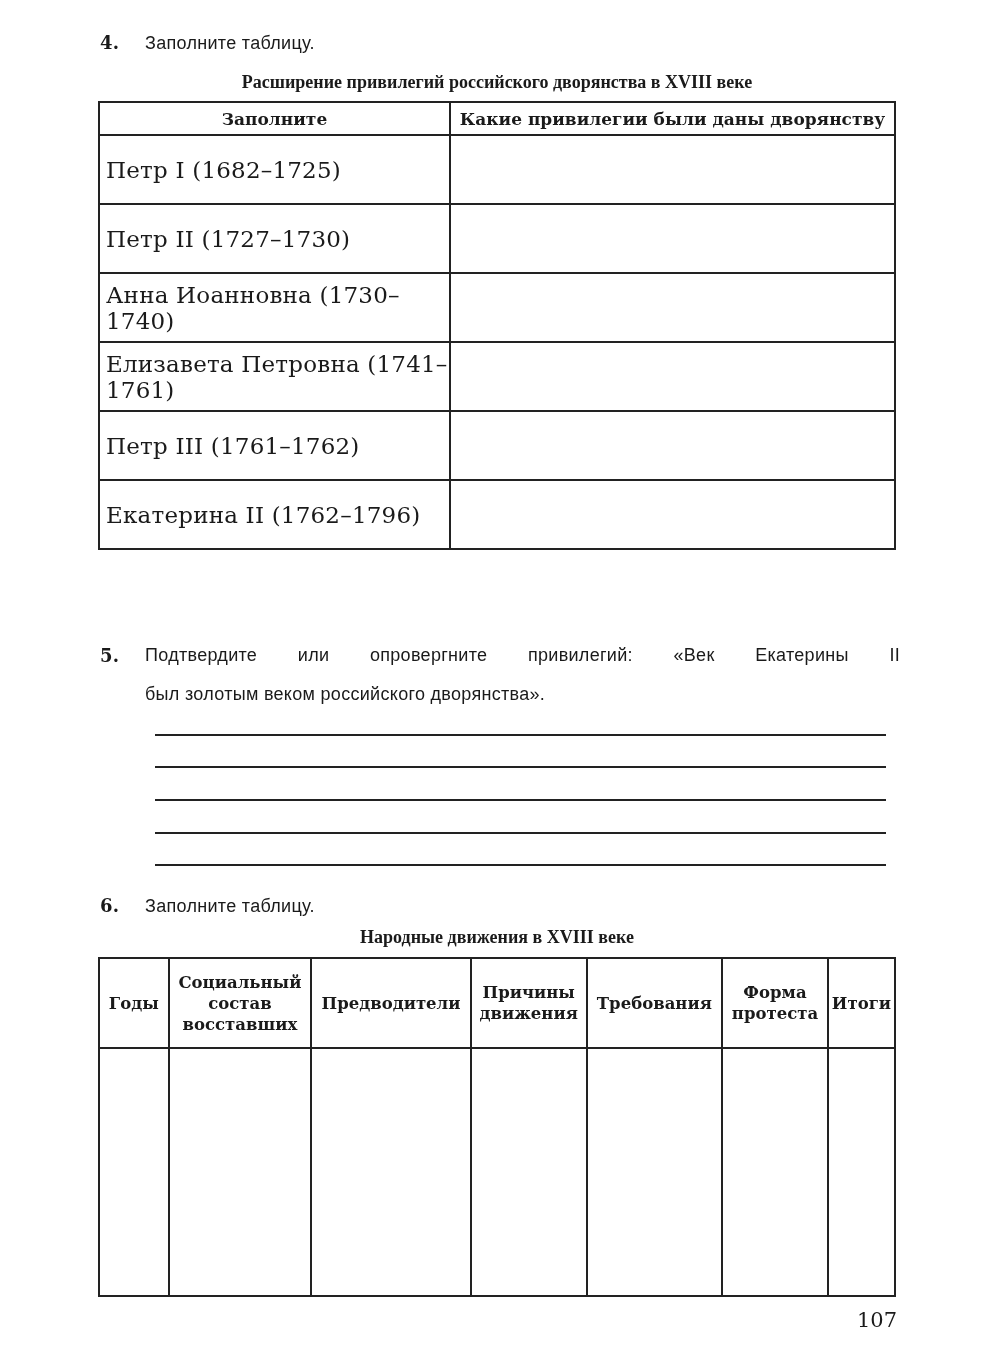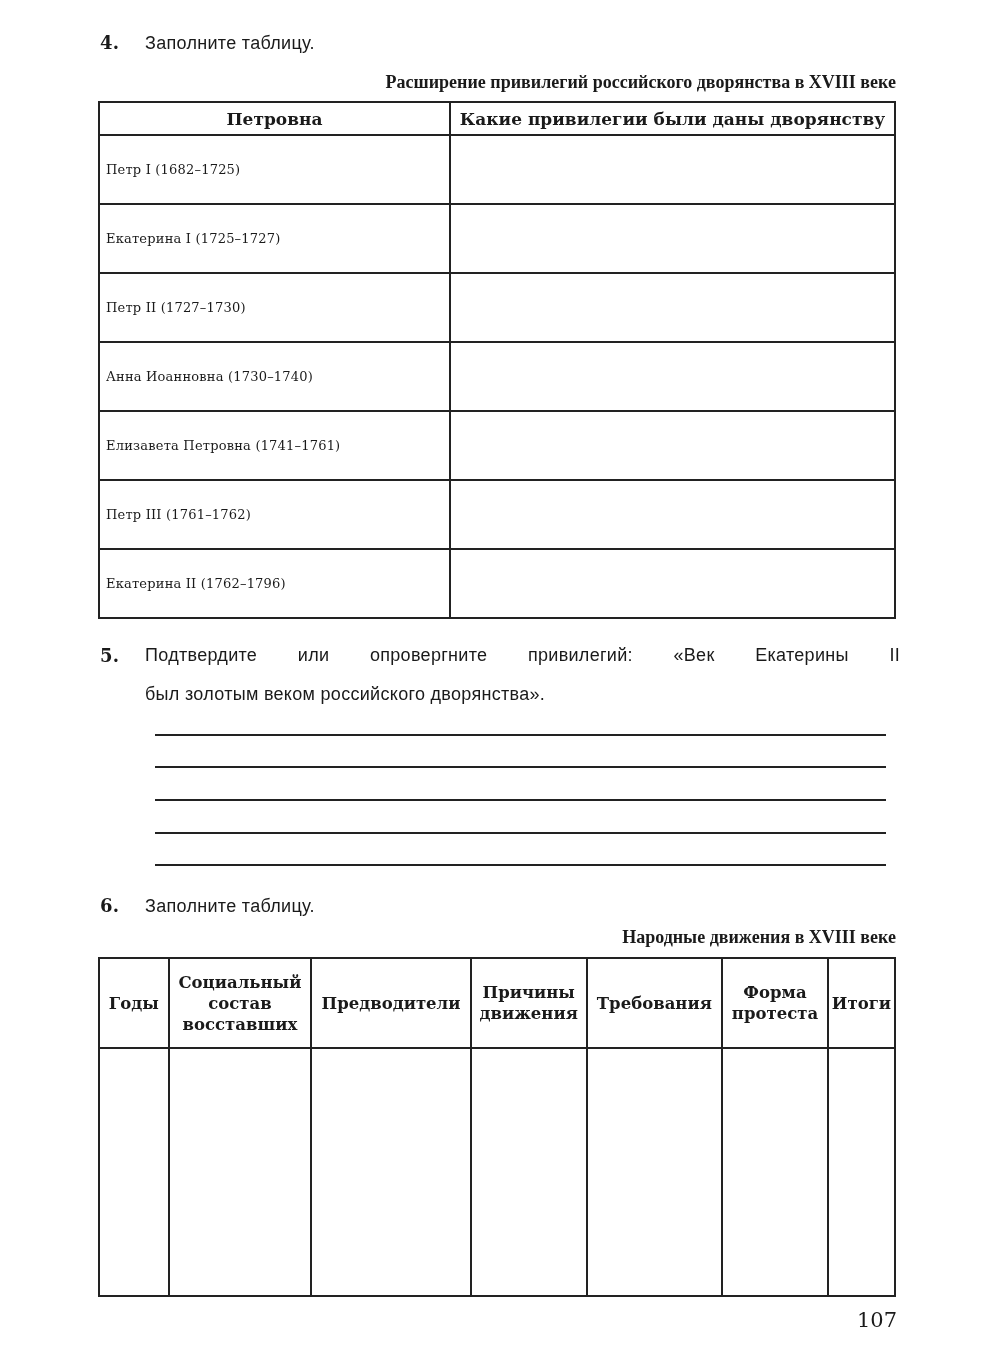--- a/index.html
+++ b/index.html
@@ -8,58 +8,54 @@
     font-family: "DejaVu Serif", "Liberation Serif", serif;
     color: #1a1a1a;
   }
   .task {
     position: absolute; left: 100px;
     font-size: 18px; letter-spacing: 0.3px;
     font-family: "Liberation Sans", "DejaVu Sans", sans-serif;
   }
   .task .num { display: inline-block; width: 45px; font-weight: bold; font-family: "DejaVu Serif", serif; }
   .caption {
-    position: absolute; font-weight: bold; font-size: 18px; text-align: right;
+    position: absolute; font-weight: bold; font-size: 18px; text-align: center;
     font-family: "Liberation Serif", "DejaVu Serif", serif;
   }
   table { border-collapse: collapse; position: absolute; }
   td, th { border: 2px solid #222; }
   
   #t1 { left: 98px; top: 101px; width: 798px; }
   #t1 th { height: 31px; font-size: 17px; font-weight: bold; font-family: "DejaVu Serif", serif; padding: 0; }
   #t1 th.c1 { width: 349px; }
-  #t1 td { height: 67px; font-size: 13px; padding: 0 0 0 6px; font-family: "DejaVu Serif", serif; letter-spacing: 0.2px; }
+  #t1 td { height: 67px; font-size: 23px; padding: 0 0 0 6px; font-family: "DejaVu Serif", serif; letter-spacing: 0.2px; }
   
   .line { position: absolute; left: 155px; width: 731px; height: 0; border-top: 2px solid #222; }
   
   #t2 { left: 98px; top: 957px; width: 798px; }
   #t2 th { height: 88px; font-size: 16.5px; font-weight: bold; line-height: 21px; padding: 0 3px; font-family: "DejaVu Serif", serif; }
   #t2 td { height: 244px; }
   .page-num { position: absolute; left: 857px; top: 1308px; font-weight: normal; font-size: 21px; font-family: "DejaVu Serif", serif; }
 </style>
 </head>
 <body>
 
 <div class="task" style="top:32px;">
   <span class="num">4.</span><span>Заполните таблицу.</span>
 </div>
 <div class="caption" style="left:98px; top:72px; width:798px;">Расширение привилегий российского дворянства в XVIII веке</div>
 
 <table id="t1">
   <tbody>
       <tr>
-    <th class="c1">Петровна</th>
+    <th class="c1">Заполните</th>
     <th>Какие привилегии были даны дворянству</th>
   </tr>
   <tr>
         <td>Петр I (1682–1725)</td>
-        <td></td>
-      </tr>
-  <tr>
-        <td>Екатерина I (1725–1727)</td>
         <td></td>
       </tr>
   <tr>
         <td>Петр II (1727–1730)</td>
         <td></td>
       </tr>
   <tr>
         <td>Анна Иоанновна (1730–1740)</td>
         <td></td>
       </tr>

